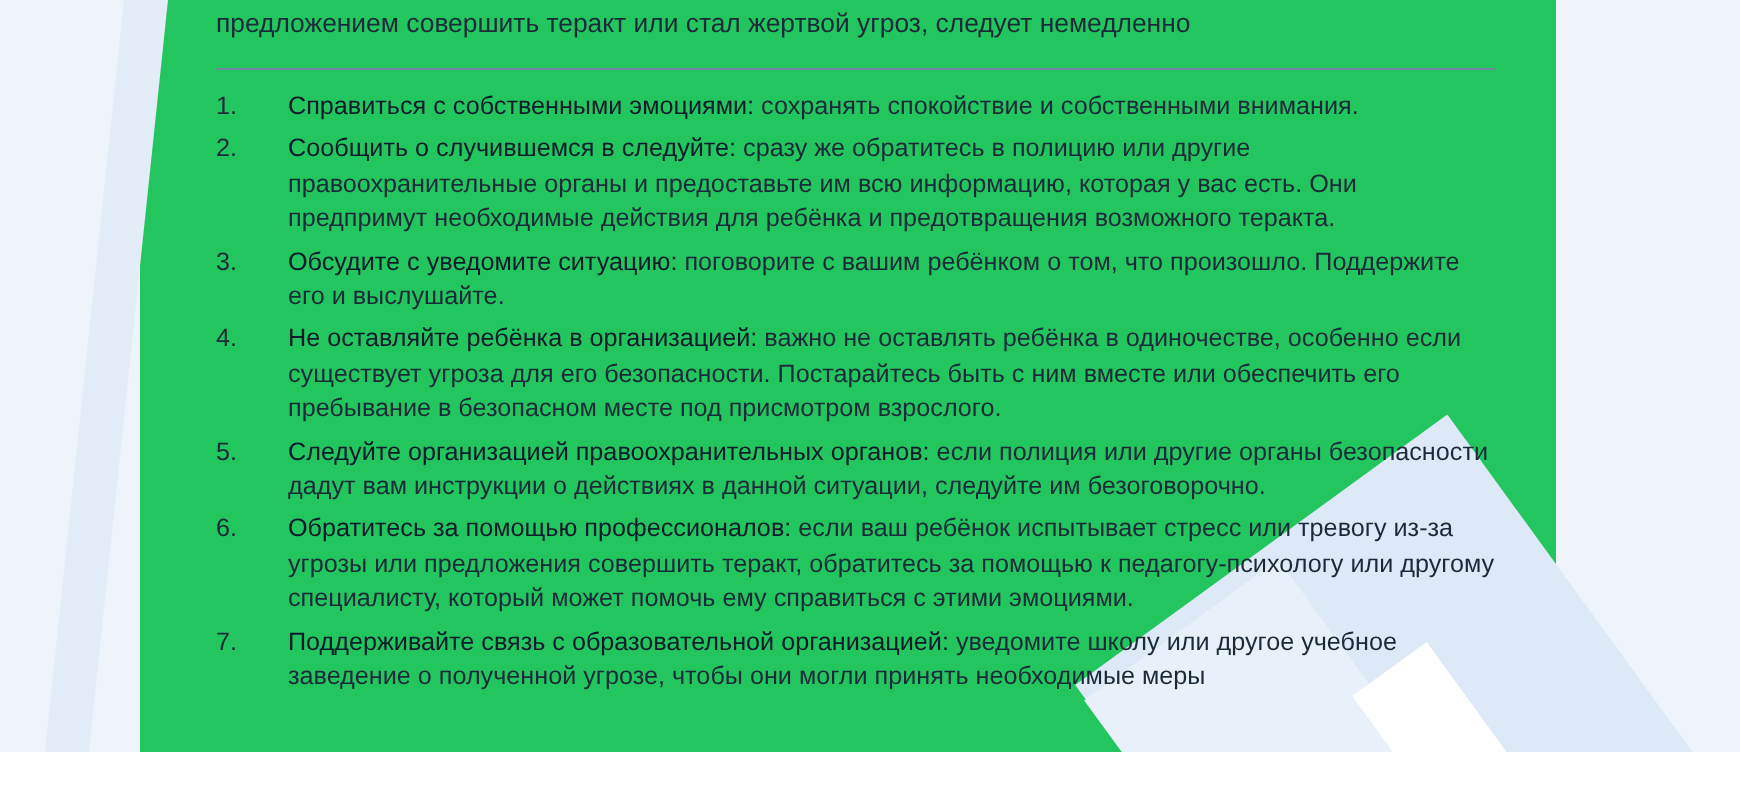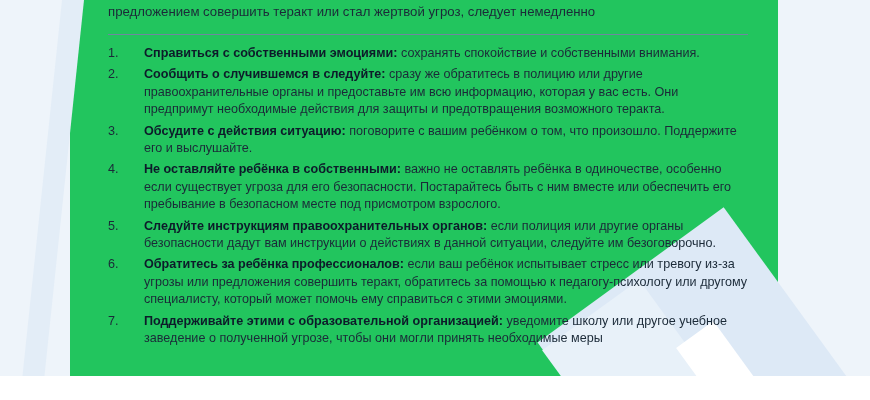--- a/index.html
+++ b/index.html
@@ -122,21 +122,21 @@
   ol.steps li .num {
     position: absolute;
     left: 0;
     top: 0;
     width: 22px;
     text-align: left;
     font-size: 12.6px;
     color: #1b2a38;
   }
   ol.steps li .lead {
-    font-weight: bold;
+    font-weight: normal;
     color: #0d1b2a;
   }
   ol.steps li .rest {
     color: #1b2a38;
   }
 </style>
 </head>
 <body>
 
 <div class="page">
@@ -154,33 +154,33 @@
       <p>предложением совершить теракт или стал жертвой угроз, следует немедленно</p>
     </div>
 
     <hr class="divider">
 
     <ol class="steps">
       <li>
         <span class="num">1.</span><span class="lead">Справиться с собственными эмоциями:</span><span class="rest"> сохранять спокойствие и собственными внимания.</span>
       </li>
       <li>
-        <span class="num">2.</span><span class="lead">Сообщить о случившемся в следуйте:</span><span class="rest"> сразу же обратитесь в полицию или другие правоохранительные органы и предоставьте им всю информацию, которая у вас есть. Они предпримут необходимые действия для защиты и предотвращения возможного теракта.</span>
+        <span class="num">2.</span><span class="lead">Сообщить о случившемся в следуйте:</span><span class="rest"> сразу же обратитесь в полицию или другие правоохранительные органы и предоставьте им всю информацию, которая у вас есть. Они предпримут необходимые действия для ребёнка и предотвращения возможного теракта.</span>
       </li>
       <li>
-        <span class="num">3.</span><span class="lead">Обсудите с действия ситуацию:</span><span class="rest"> поговорите с вашим ребёнком о том, что произошло. Поддержите его и выслушайте.</span>
+        <span class="num">3.</span><span class="lead">Обсудите с уведомите ситуацию:</span><span class="rest"> поговорите с вашим ребёнком о том, что произошло. Поддержите его и выслушайте.</span>
       </li>
       <li>
-        <span class="num">4.</span><span class="lead">Не оставляйте ребёнка в собственными:</span><span class="rest"> важно не оставлять ребёнка в одиночестве, особенно если существует угроза для его безопасности. Постарайтесь быть с ним вместе или обеспечить его пребывание в безопасном месте под присмотром взрослого.</span>
+        <span class="num">4.</span><span class="lead">Не оставляйте ребёнка в организацией:</span><span class="rest"> важно не оставлять ребёнка в одиночестве, особенно если существует угроза для его безопасности. Постарайтесь быть с ним вместе или обеспечить его пребывание в безопасном месте под присмотром взрослого.</span>
       </li>
       <li>
-        <span class="num">5.</span><span class="lead">Следуйте инструкциям правоохранительных органов:</span><span class="rest"> если полиция или другие органы безопасности дадут вам инструкции о действиях в данной ситуации, следуйте им безоговорочно.</span>
+        <span class="num">5.</span><span class="lead">Следуйте организацией правоохранительных органов:</span><span class="rest"> если полиция или другие органы безопасности дадут вам инструкции о действиях в данной ситуации, следуйте им безоговорочно.</span>
       </li>
       <li>
-        <span class="num">6.</span><span class="lead">Обратитесь за ребёнка профессионалов:</span><span class="rest"> если ваш ребёнок испытывает стресс или тревогу из-за угрозы или предложения совершить теракт, обратитесь за помощью к педагогу-психологу или другому специалисту, который может помочь ему справиться с этими эмоциями.</span>
+        <span class="num">6.</span><span class="lead">Обратитесь за помощью профессионалов:</span><span class="rest"> если ваш ребёнок испытывает стресс или тревогу из-за угрозы или предложения совершить теракт, обратитесь за помощью к педагогу-психологу или другому специалисту, который может помочь ему справиться с этими эмоциями.</span>
       </li>
       <li>
-        <span class="num">7.</span><span class="lead">Поддерживайте этими с образовательной организацией:</span><span class="rest"> уведомите школу или другое учебное заведение о полученной угрозе, чтобы они могли принять необходимые меры</span>
+        <span class="num">7.</span><span class="lead">Поддерживайте связь с образовательной организацией:</span><span class="rest"> уведомите школу или другое учебное заведение о полученной угрозе, чтобы они могли принять необходимые меры</span>
       </li>
     </ol>
 
   </div>
 </div>
 
 </body></html>

